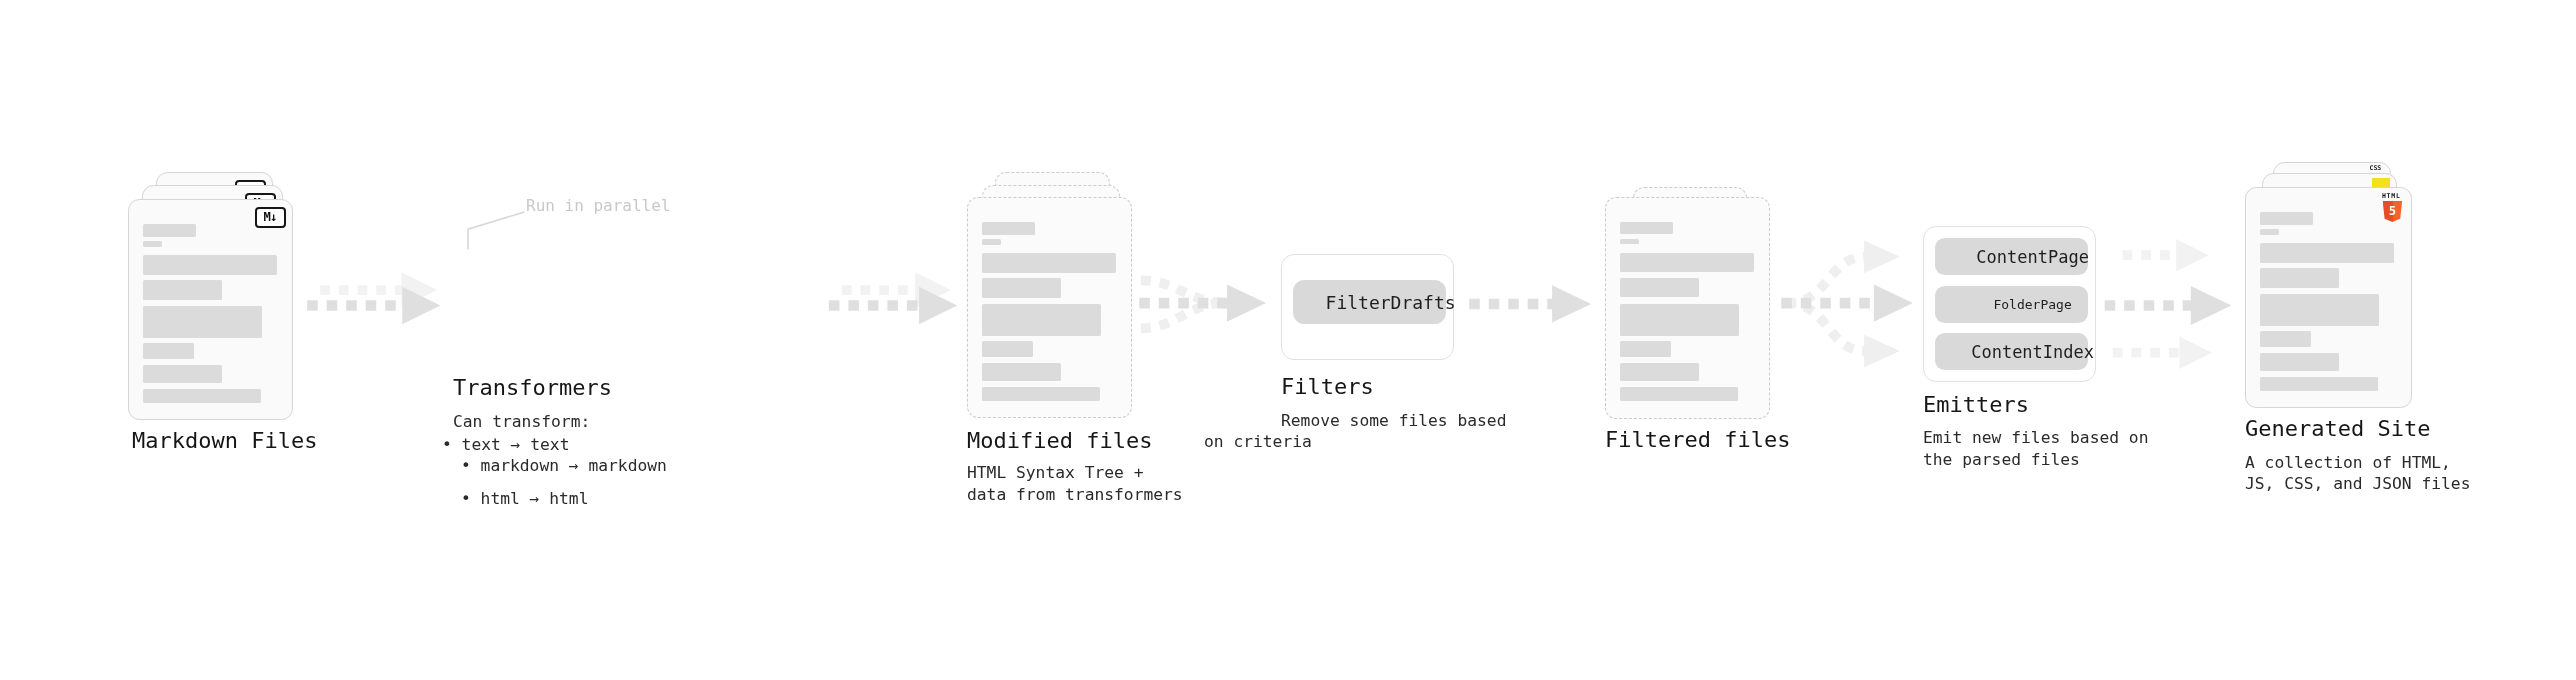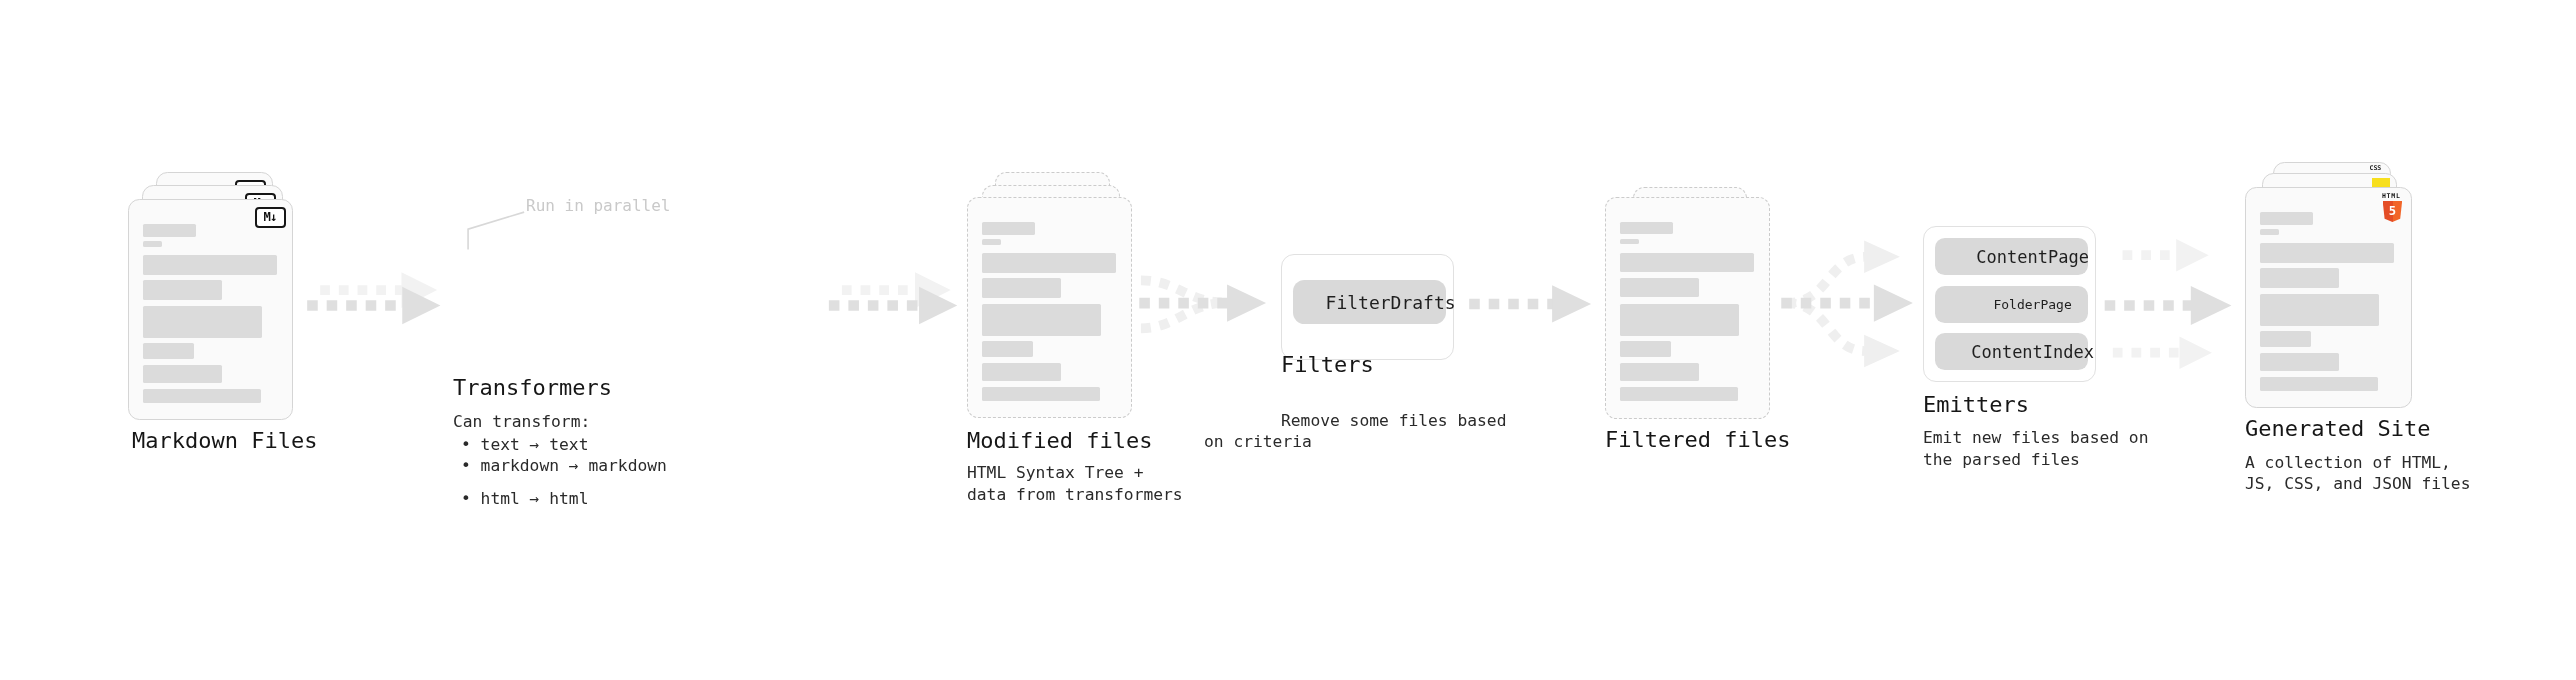--- a/index.html
+++ b/index.html
@@ -125,21 +125,21 @@
       <div class="bar b7"></div>
       <div class="bar b8"></div>
     </div>
   </div>
   <div class="h" style="left:132px; top:428px">Markdown Files</div>
 
   <div class="note" style="left:526px; top:196px">Run in parallel</div>
 
   <div class="h" style="left:453px; top:375px">Transformers</div>
   <div class="d" style="left:453px; top:411px">Can transform:</div>
-  <div class="d" style="left:461px; top:434px">• text → text</div>
+  <div class="d" style="left:442px; top:434px">• text → text</div>
   <div class="d" style="left:461px; top:455px">• markdown → markdown</div>
   <div class="d" style="left:461px; top:488px">• html → html</div>
 
   <div class="stack" style="left:967px; top:172px; width:171px; height:252px">
     <div class="card dashed" style="left:28.4px; top:0; width:115px; height:211px"></div>
     <div class="card dashed" style="left:14.6px; top:13px; width:138px; height:215px"></div>
     <div class="card dashed" style="left:0; top:25px; width:165px; height:221px">
       <div class="bar b1"></div>
       <div class="bar b2"></div>
       <div class="bar b3"></div>
@@ -150,21 +150,21 @@
       <div class="bar b8"></div>
     </div>
   </div>
   <div class="h" style="left:967px; top:428px">Modified files</div>
   <div class="d" style="left:967px; top:462px">HTML Syntax Tree +</div>
   <div class="d" style="left:967px; top:484px">data from transformers</div>
 
   <div class="panel" style="left:1281px; top:254px; width:173px; height:106px">
     <div class="pill" style="left:10.6px; top:25px; width:153px; height:44px">FilterDrafts</div>
   </div>
-  <div class="h" style="left:1281px; top:352px">Filters</div>
+  <div class="h" style="left:1281px; top:374px">Filters</div>
   <div class="d" style="left:1281px; top:410px">Remove some files based</div>
   <div class="d" style="left:1204px; top:431px">on criteria</div>
 
   <div class="stack" style="left:1605px; top:187px; width:171px; height:236px">
     <div class="card dashed" style="left:28.4px; top:0; width:114px; height:203px"></div>
     <div class="card dashed" style="left:0; top:9.8px; width:165px; height:222px">
       <div class="bar b1"></div>
       <div class="bar b2"></div>
       <div class="bar b3"></div>
       <div class="bar b4"></div>

